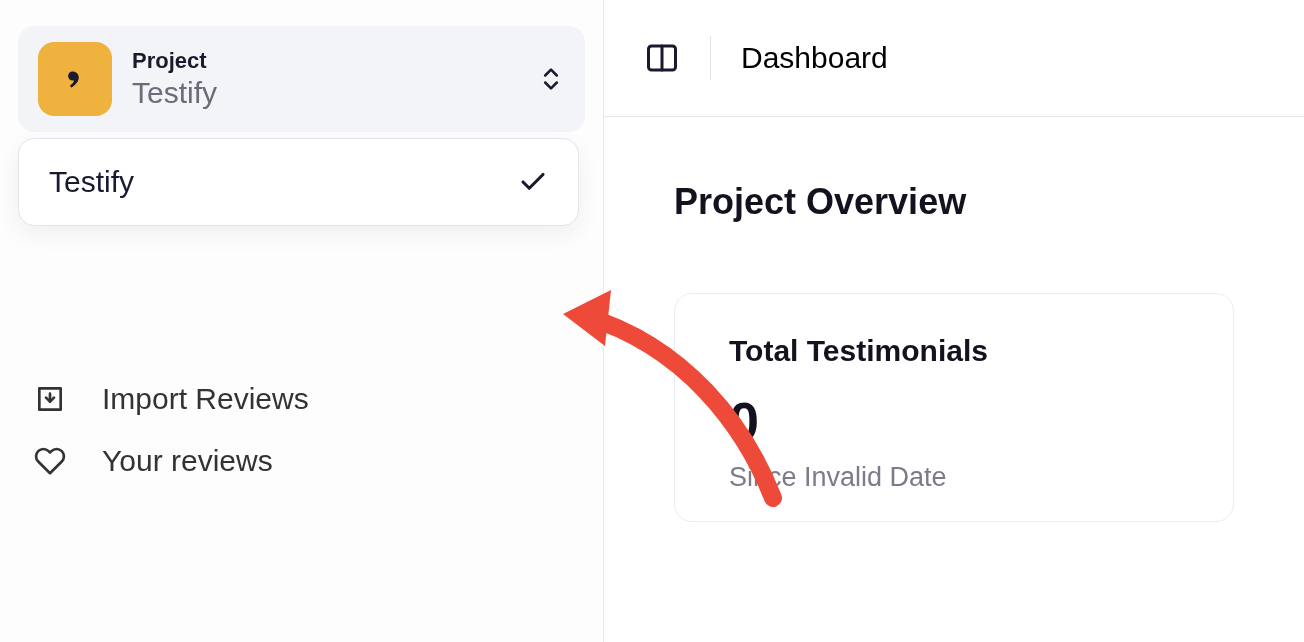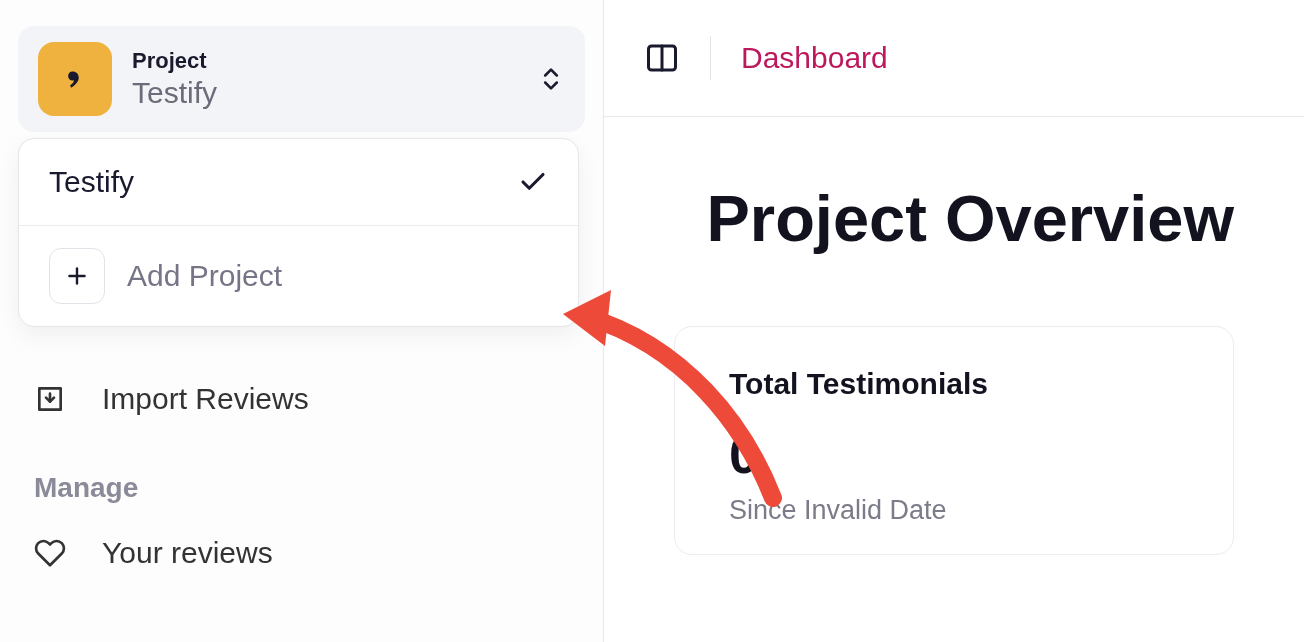--- a/index.html
+++ b/index.html
@@ -136,30 +136,29 @@
       padding: 36px 40px;
       border-bottom: 1px solid #e8e8eb;
     }
     .topbar-divider {
       width: 1px;
       height: 44px;
       background: #e3e3e8;
     }
     .topbar-title {
       font-size: 30px;
-      color: #be185d;
+      color: #000000;
     }
     .content {
       padding: 64px 70px 0 70px;
     }
     .page-title {
-      font-size: 65px;
+      font-size: 36px;
       font-weight: 800;
       color: #131320;
-      text-align: right;
     }
     .card {
       margin-top: 70px;
       border: 1px solid #ececf0;
       border-radius: 18px;
       padding: 40px 34px 28px 54px;
       width: 560px;
     }
     .card-label {
       font-size: 30px;
@@ -207,42 +206,32 @@
         </svg>
     </div>
 
     <div class="dropdown">
       <div class="dropdown-item">
         <span>Testify</span>
         <svg width="30" height="30" viewBox="0 0 24 24" fill="none" stroke="#1a1a2e" stroke-width="2.5" stroke-linecap="round" stroke-linejoin="round">
             <polyline points="20 6 9 17 4 12"></polyline>
           </svg>
       </div>
-      <div class="dropdown-add">
-        <div class="plus-box">
-          <svg width="26" height="26" viewBox="0 0 24 24" fill="none" stroke="#1a1a2e" stroke-width="2.2" stroke-linecap="round">
-              <line x1="12" y1="5" x2="12" y2="19"></line>
-              <line x1="5" y1="12" x2="19" y2="12"></line>
-            </svg>
-        </div>
-        <span class="dropdown-add-label">Add Project</span>
-      </div>
     </div>
 
     <div class="nav-section">
       <div class="nav-item">
         <svg width="32" height="32" viewBox="0 0 24 24" fill="none" stroke="#333" stroke-width="2" stroke-linecap="round" stroke-linejoin="round">
             <path d="M4 4h16v16H4z"></path>
             <path d="M12 8v6"></path>
             <path d="M9 11l3 3 3-3"></path>
           </svg>
         <span>Import Reviews</span>
       </div>
 
-      <div class="section-header">Manage</div>
 
       <div class="nav-item">
         <svg width="32" height="32" viewBox="0 0 24 24" fill="none" stroke="#333" stroke-width="2" stroke-linecap="round" stroke-linejoin="round">
             <path d="M20.84 4.61a5.5 5.5 0 0 0-7.78 0L12 5.67l-1.06-1.06a5.5 5.5 0 1 0-7.78 7.78L12 21.23l8.84-8.84a5.5 5.5 0 0 0 0-7.78z"></path>
           </svg>
         <span>Your reviews</span>
       </div>
     </div>
   </aside>
 

